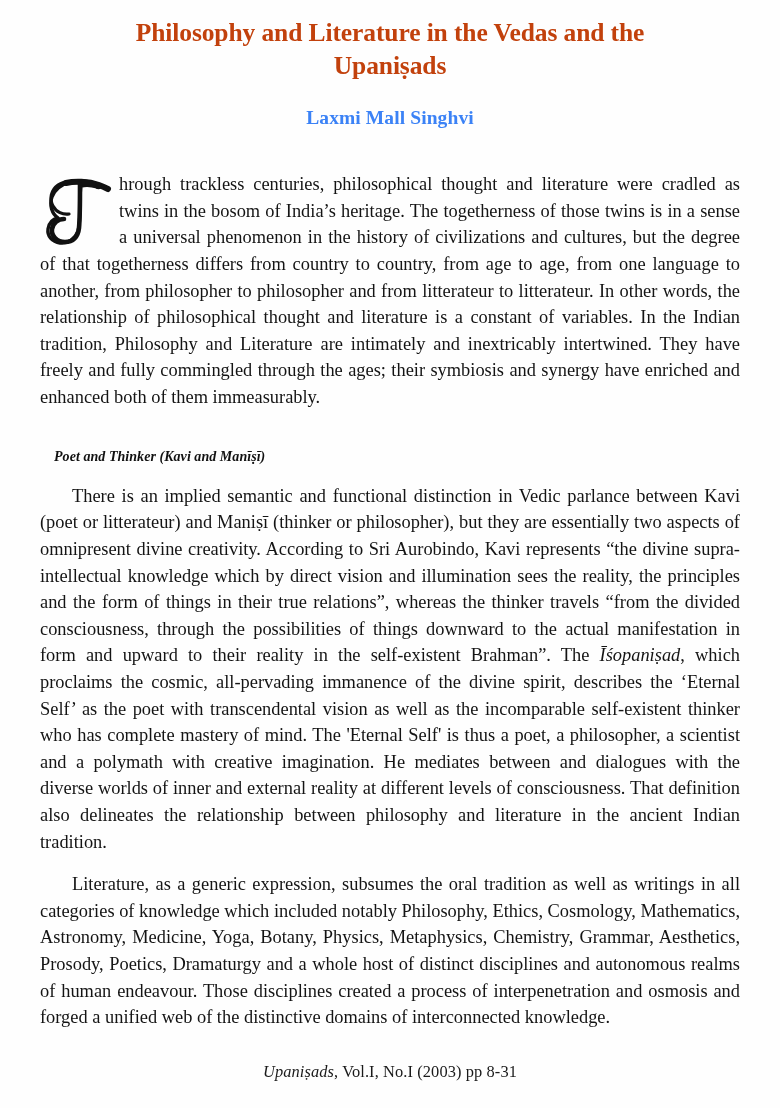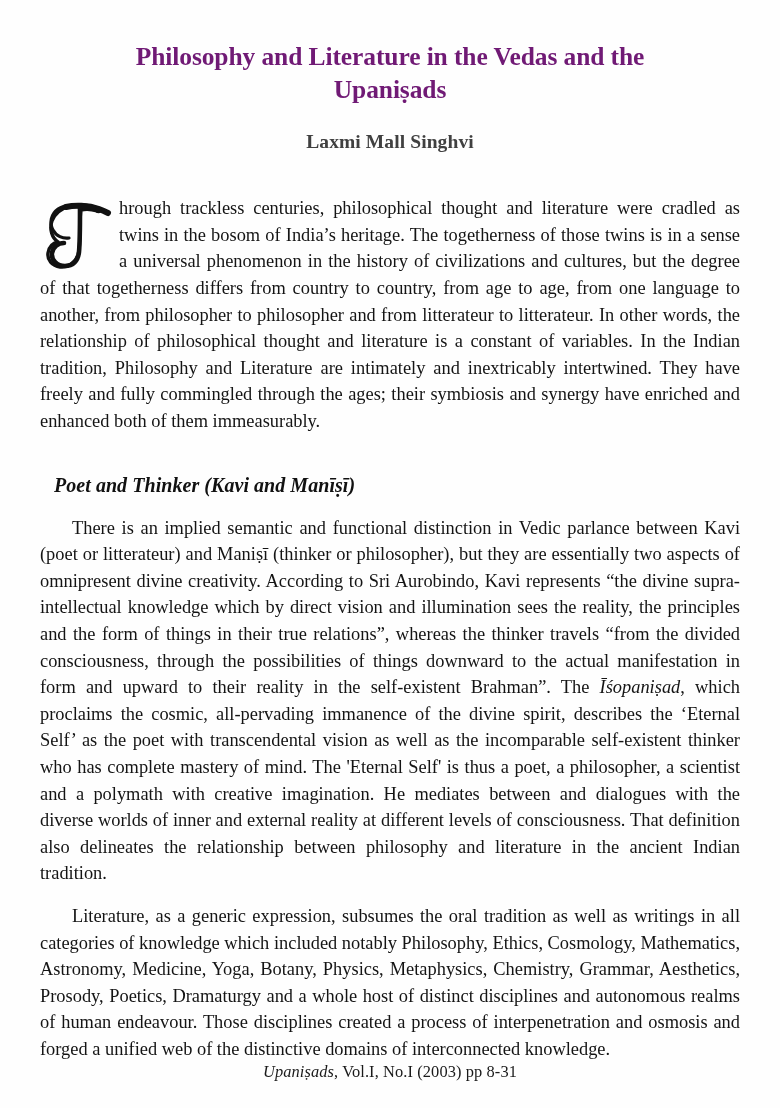--- a/index.html
+++ b/index.html
@@ -24,40 +24,40 @@
     width: 780px;
     height: 1108px;
     background: #fefefe;
     box-sizing: border-box;
     padding: 0 24px;
   }
 
   
   .title {
     margin: 0;
-    padding-top: 40px;
+    padding-top: 16px;
     text-align: center;
     font-size: 25.5px;
     font-weight: bold;
     line-height: 1.30;
     letter-spacing: -0.1px;
-    color: #701a75;
+    color: #c2410c;
     font-family: "Liberation Serif", "DejaVu Serif", serif;
   }
   .title .line2 {
     display: block;
   }
 
   .author {
     margin: 0;
     padding-top: 25px;
     text-align: center;
     font-size: 19.5px;
     font-weight: bold;
-    color: #404040;
+    color: #3b82f6;
     letter-spacing: 0.1px;
   }
 
   
   .body-col {
     padding-top: 26px;
   }
 
   p.para {
     margin: 16px;
@@ -90,21 +90,21 @@
     shape-outside: margin-box;
     user-select: none;
   }
   .dropcap svg {
     display: block;
   }
 
   h2.section-heading {
     margin: 0;
     padding: 21px 0 1px 30px;
-    font-size: 20px;
+    font-size: 14px;
     font-weight: bold;
     font-style: italic;
     color: #111111;
     text-align: left;
     line-height: 1.3;
     letter-spacing: 0.05px;
   }
 
   .ital {
     font-style: italic;

